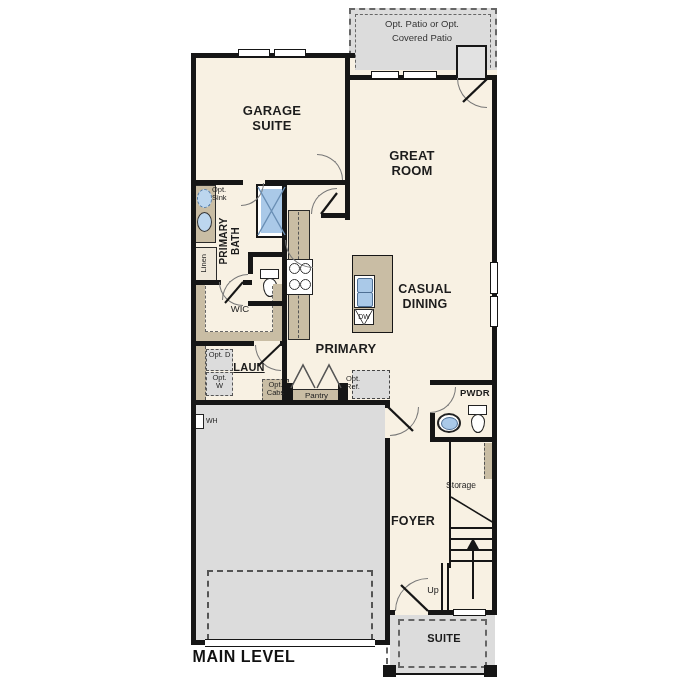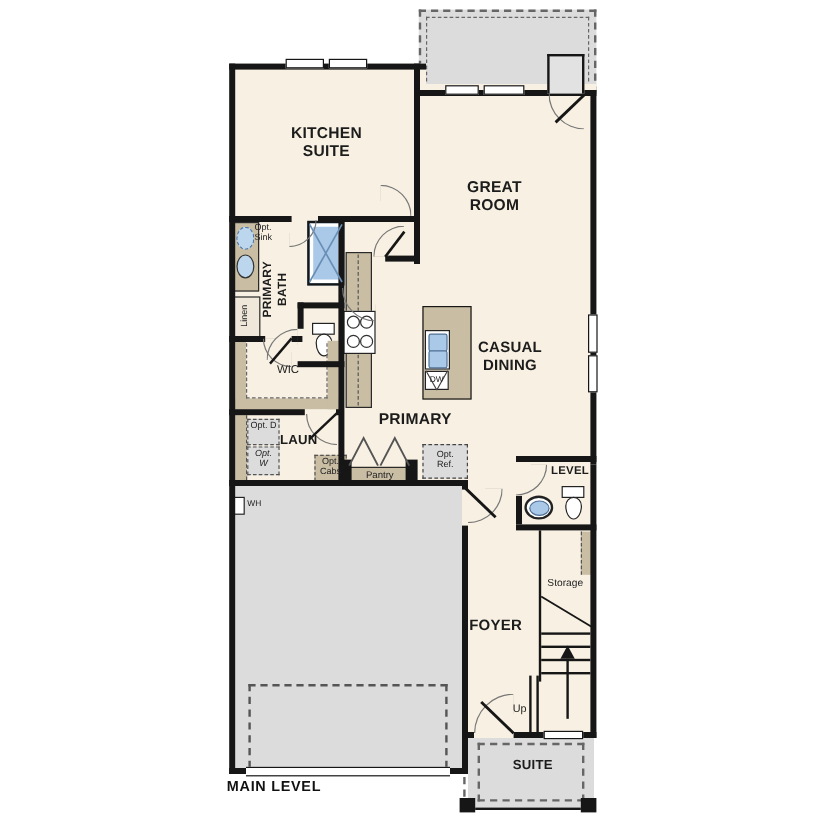--- a/index.html
+++ b/index.html
@@ -149,37 +149,38 @@
     <path d="M291,388 L303,365 L315,388 M317,388 L329,365 L341,388" stroke="#555" stroke-width="1.6" fill="none"></path>
     <path d="M487,79 L463,102" stroke="#161616" stroke-width="2.4" fill="none"></path>
     <path d="M428,611 L401,585" stroke="#161616" stroke-width="2.4" fill="none"></path>
     <path d="M388,407 L413,431" stroke="#161616" stroke-width="2.4" fill="none"></path>
     <path d="M321,214 L337,193" stroke="#161616" stroke-width="2.2" fill="none"></path>
     <path d="M281,344 L258,366" stroke="#161616" stroke-width="2" fill="none"></path>
     <path d="M243,282 L225,303" stroke="#161616" stroke-width="2" fill="none"></path>
     <path d="M451,497 L494,523" stroke="#161616" stroke-width="1.5" fill="none"></path>
   </svg>
 
-  <div class="lbl" style="left:222px;top:103px;width:100px;font-size:13px;">KITCHEN SUITE</div>
+  <div class="lbl" style="left:222px;top:103px;width:100px;font-size:13px;">GARAGE SUITE</div>
   <div class="lbl" style="left:382px;top:148px;width:60px;font-size:13px;">GREAT ROOM</div>
   <div class="lbl" style="left:388px;top:282px;width:74px;font-size:12.5px;">CASUAL DINING</div>
   <div class="lbl" style="left:306px;top:341px;width:80px;font-size:13px;">PRIMARY</div>
   <div class="lbl" style="left:388px;top:514px;width:50px;font-size:12.5px;">FOYER</div>
   <div class="lbl" style="left:414px;top:632px;width:60px;font-size:11px;">SUITE</div>
-  <div class="lbl" style="left:455px;top:387px;width:40px;font-size:9.5px;">LEVEL</div>
-  <div class="lbl" style="left:231px;top:361px;width:36px;font-size:11px;">LAUN</div>
+  <div class="lbl" style="left:455px;top:387px;width:40px;font-size:9.5px;">PWDR</div>
+  <div class="lbl" style="left:231px;top:361px;width:36px;font-size:11px;text-decoration:underline;">LAUN</div>
   <div class="sm" style="left:224px;top:304px;width:32px;font-size:9.5px;">WIC</div>
-  <div class="sm" style="left:451px;top:481px;width:40px;font-size:8.5px;">Storage</div>
+  <div class="sm" style="left:441px;top:481px;width:40px;font-size:8.5px;">Storage</div>
   <div class="sm" style="left:290px;top:390px;width:53px;font-size:8px;line-height:11px;">Pantry</div>
   <div class="lbl" style="left:200px;top:229px;width:60px;height:24px;font-size:10px;transform:rotate(-90deg);">PRIMARY BATH</div>
   <div class="sm" style="left:187px;top:259px;width:34px;font-size:7.5px;transform:rotate(-90deg);">Linen</div>
 
+  <div class="sm" style="left:374px;top:17px;width:96px;font-size:9.5px;line-height:1.5;color:#333;">Opt. Patio or Opt. Covered Patio</div>
   <div class="sm" style="left:212px;top:186px;width:26px;font-size:7.5px;text-align:left;">Opt. Sink</div>
   <div class="sm" style="left:208px;top:351px;width:23px;font-size:7.5px;">Opt. D</div>
-  <div class="sm" style="left:208px;top:374px;width:23px;font-size:7.5px;font-style:italic;">Opt. W</div>
+  <div class="sm" style="left:208px;top:374px;width:23px;font-size:7.5px;">Opt. W</div>
   <div class="sm" style="left:264px;top:381px;width:23px;font-size:7.5px;">Opt. Cabs</div>
-  <div class="sm" style="left:359px;top:375px;width:24px;font-size:7.5px;">Opt. Ref.</div>
+  <div class="sm" style="left:341px;top:375px;width:24px;font-size:7.5px;">Opt. Ref.</div>
   <div class="sm" style="left:354px;top:313px;width:20px;font-size:7px;">DW</div>
   <div class="sm" style="left:206px;top:417px;width:18px;font-size:7px;text-align:left;">WH</div>
   <div class="sm" style="left:422px;top:585px;width:22px;font-size:9px;">Up</div>
 
-  <div class="lbl" style="left:189px;top:648px;width:110px;font-size:12px;text-align:left;letter-spacing:.6px;color:#111;">MAIN LEVEL</div>
+  <div class="lbl" style="left:189px;top:648px;width:110px;font-size:16px;text-align:center;letter-spacing:.6px;color:#111;">MAIN LEVEL</div>
 </div>
 
 </body></html>

